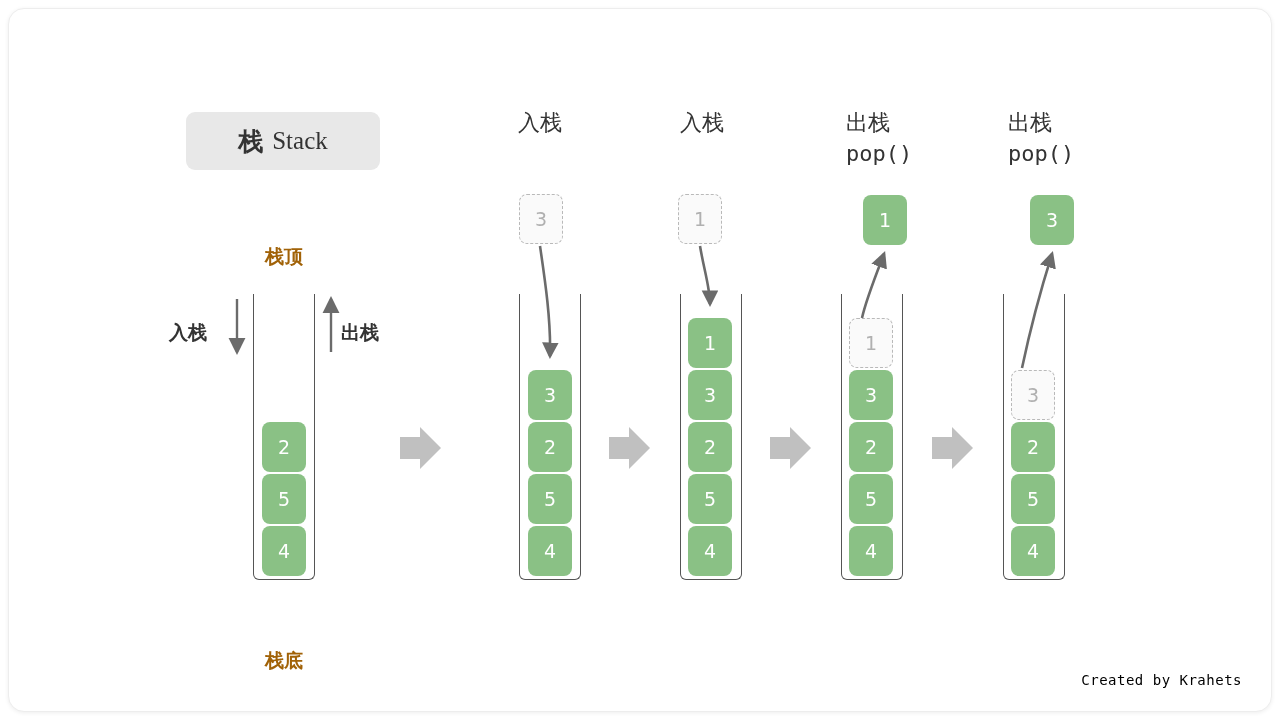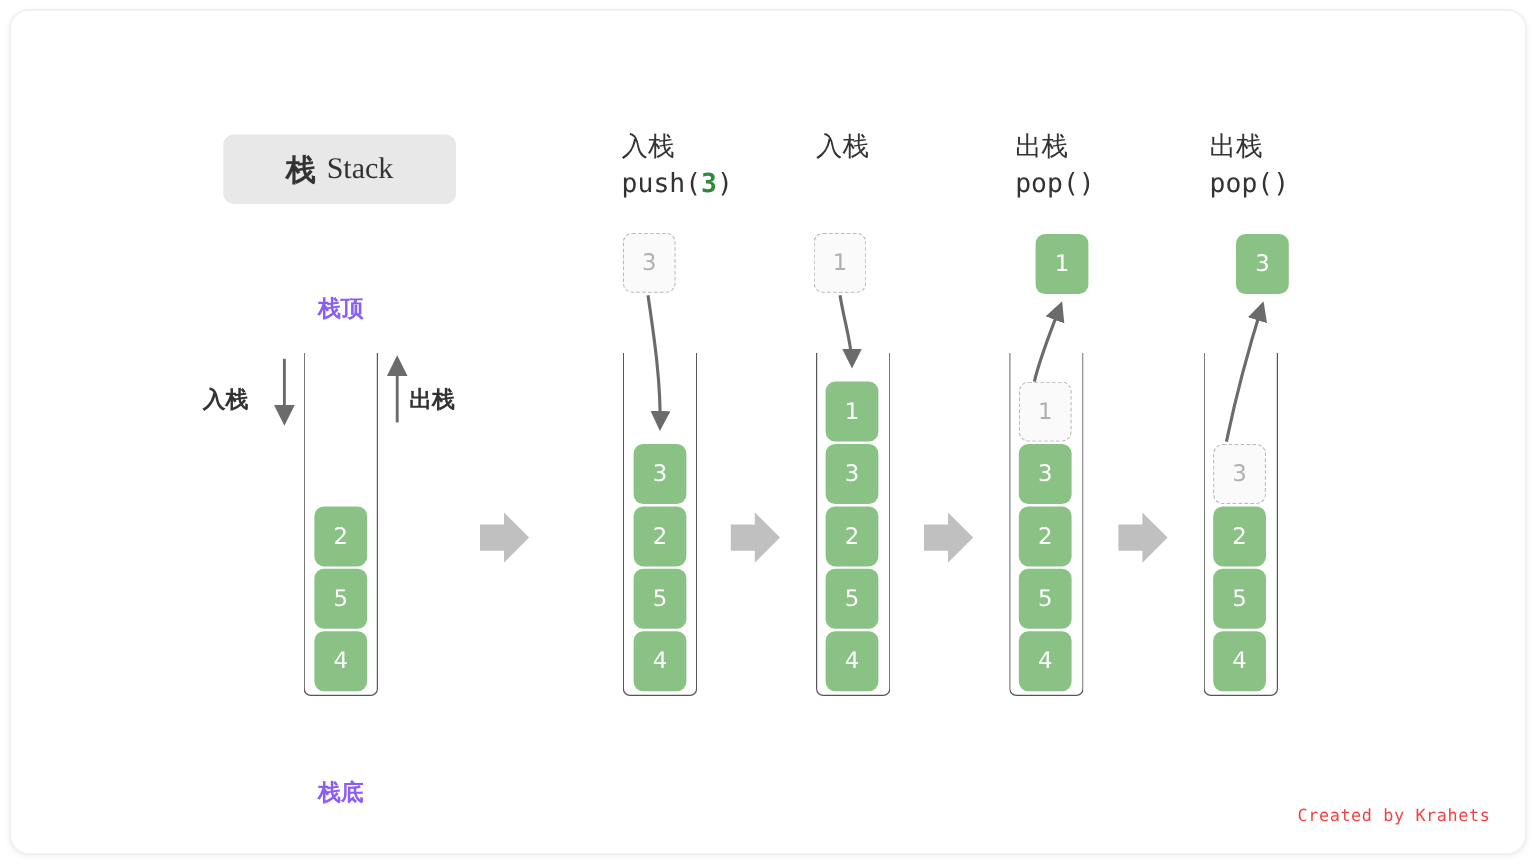--- a/index.html
+++ b/index.html
@@ -118,31 +118,31 @@
     position: absolute;
     font-size: 19px;
     font-weight: bold;
     color: #333333;
     white-space: nowrap;
   }
   .center-label {
     position: absolute;
     font-size: 19px;
     font-weight: bold;
-    color: #8b5cf6;
+    color: #a16207;
     width: 120px;
     text-align: center;
   }
 
   .footer {
     position: absolute;
     right: 38px;
     bottom: 32px;
     font-size: 14px;
-    color: #ef4444;
+    color: #000000;
     font-family: "DejaVu Sans Mono", "Liberation Mono", monospace;
     letter-spacing: 0.5px;
   }
 
   svg.overlay {
     position: absolute;
     left: 0;
     top: 0;
     width: 1280px;
     height: 720px;
@@ -160,21 +160,20 @@
       <span class="mono">Stack</span>
   </div>
 
   <div class="center-label" style="left:224px; top:244px;">栈顶</div>
   <div class="center-label" style="left:224px; top:648px;">栈底</div>
   <div class="side-label" style="left:169px; top:320px;">入栈</div>
   <div class="side-label" style="left:341px; top:320px;">出栈</div>
 
   <div class="col-head" style="left:518px; top:107px;">
     <span class="cn">入栈</span>
-    <span class="code"><span>push(</span><span class="num">3</span><span>)</span></span>
   </div>
   <div class="col-head" style="left:680px; top:107px;">
     <span class="cn">入栈</span>
   </div>
   <div class="col-head" style="left:846px; top:107px;">
     <span class="cn">出栈</span>
     <span class="code"><span>pop(</span><span class="num"></span><span>)</span></span>
   </div>
   <div class="col-head" style="left:1008px; top:107px;">
     <span class="cn">出栈</span>

